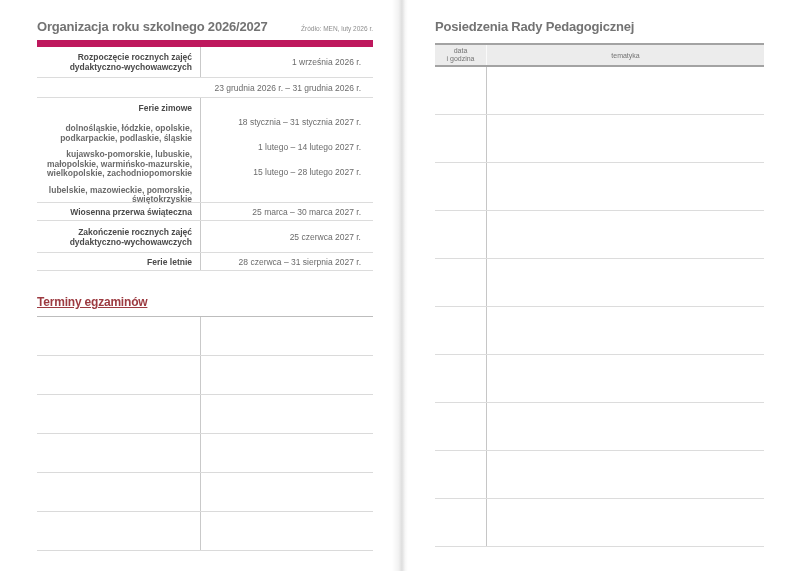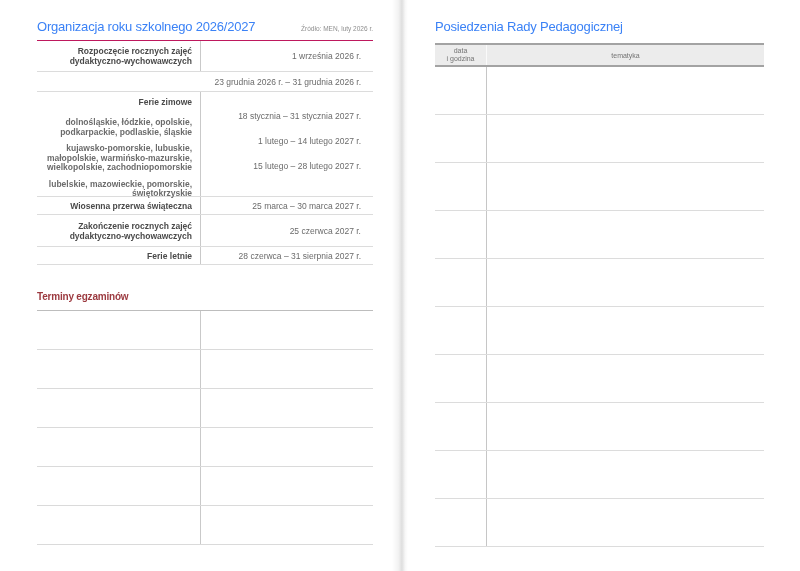--- a/index.html
+++ b/index.html
@@ -5,26 +5,26 @@
   html,body{margin:0;padding:0;background:#ffffff;width:800px;height:571px;overflow:hidden;
     font-family:"Liberation Sans",sans-serif;-webkit-font-smoothing:antialiased;}
   .spread{position:relative;width:800px;height:571px;background:#ffffff;}
   .gutter{position:absolute;left:392px;top:0;width:16px;height:571px;
     background:linear-gradient(to right,rgba(0,0,0,0) 0%,rgba(0,0,0,0.05) 40%,rgba(0,0,0,0.13) 62%,rgba(0,0,0,0.03) 82%,rgba(0,0,0,0) 100%);}
   .page{position:absolute;top:0;}
   .page-left{left:37px;width:336px;}
   .page-right{left:435px;width:329px;}
 
   .title-row{display:flex;align-items:baseline;justify-content:space-between;margin-top:19px;height:16px;}
-  h1.title{margin:0;font-size:13px;line-height:16px;font-weight:400;color:#3b82f6;letter-spacing:-0.2px;}
+  h1.title{margin:0;font-size:13px;line-height:16px;font-weight:700;color:#737373;letter-spacing:-0.2px;}
   .source{font-size:6.5px;color:#8e8e8e;letter-spacing:0;}
-  h2.title2{margin:24px 0 0 0;font-size:10px;line-height:15px;font-weight:700;color:#9c3a40;letter-spacing:-0.2px;}
+  h2.title2{margin:24px 0 0 0;font-size:12px;line-height:15px;font-weight:700;color:#9c3a40;letter-spacing:-0.2px;text-decoration:underline;}
 
   
-  .sched{margin-top:5px;border-top:1px solid #be185d;font-size:8.5px;}
+  .sched{margin-top:5px;border-top:7px solid #be185d;font-size:8.5px;}
   .s-row{display:flex;border-bottom:1px solid #dcdcdc;box-sizing:border-box;}
   .s-label{width:164px;box-sizing:border-box;border-right:1px solid #c9c9c9;
     display:flex;align-items:center;justify-content:flex-end;text-align:right;
     padding-right:8px;font-weight:700;color:#4a4a4a;line-height:10px;}
   .s-value{flex:1;display:flex;align-items:center;justify-content:flex-end;
     text-align:right;padding-right:12px;color:#6b6b6b;line-height:10px;}
   .r1{height:31px}.r2{height:20px}.r4{height:18px}.r5{height:32px}.r6{height:18px}
   .rferie{height:105px;position:relative;gap:33px;}
   .rferie .s-label{flex-direction:column;align-items:flex-end;justify-content:flex-start;padding-top:5px;}
   .ferie-head{font-weight:700;color:#4a4a4a;line-height:11px;margin-bottom:3px;}

